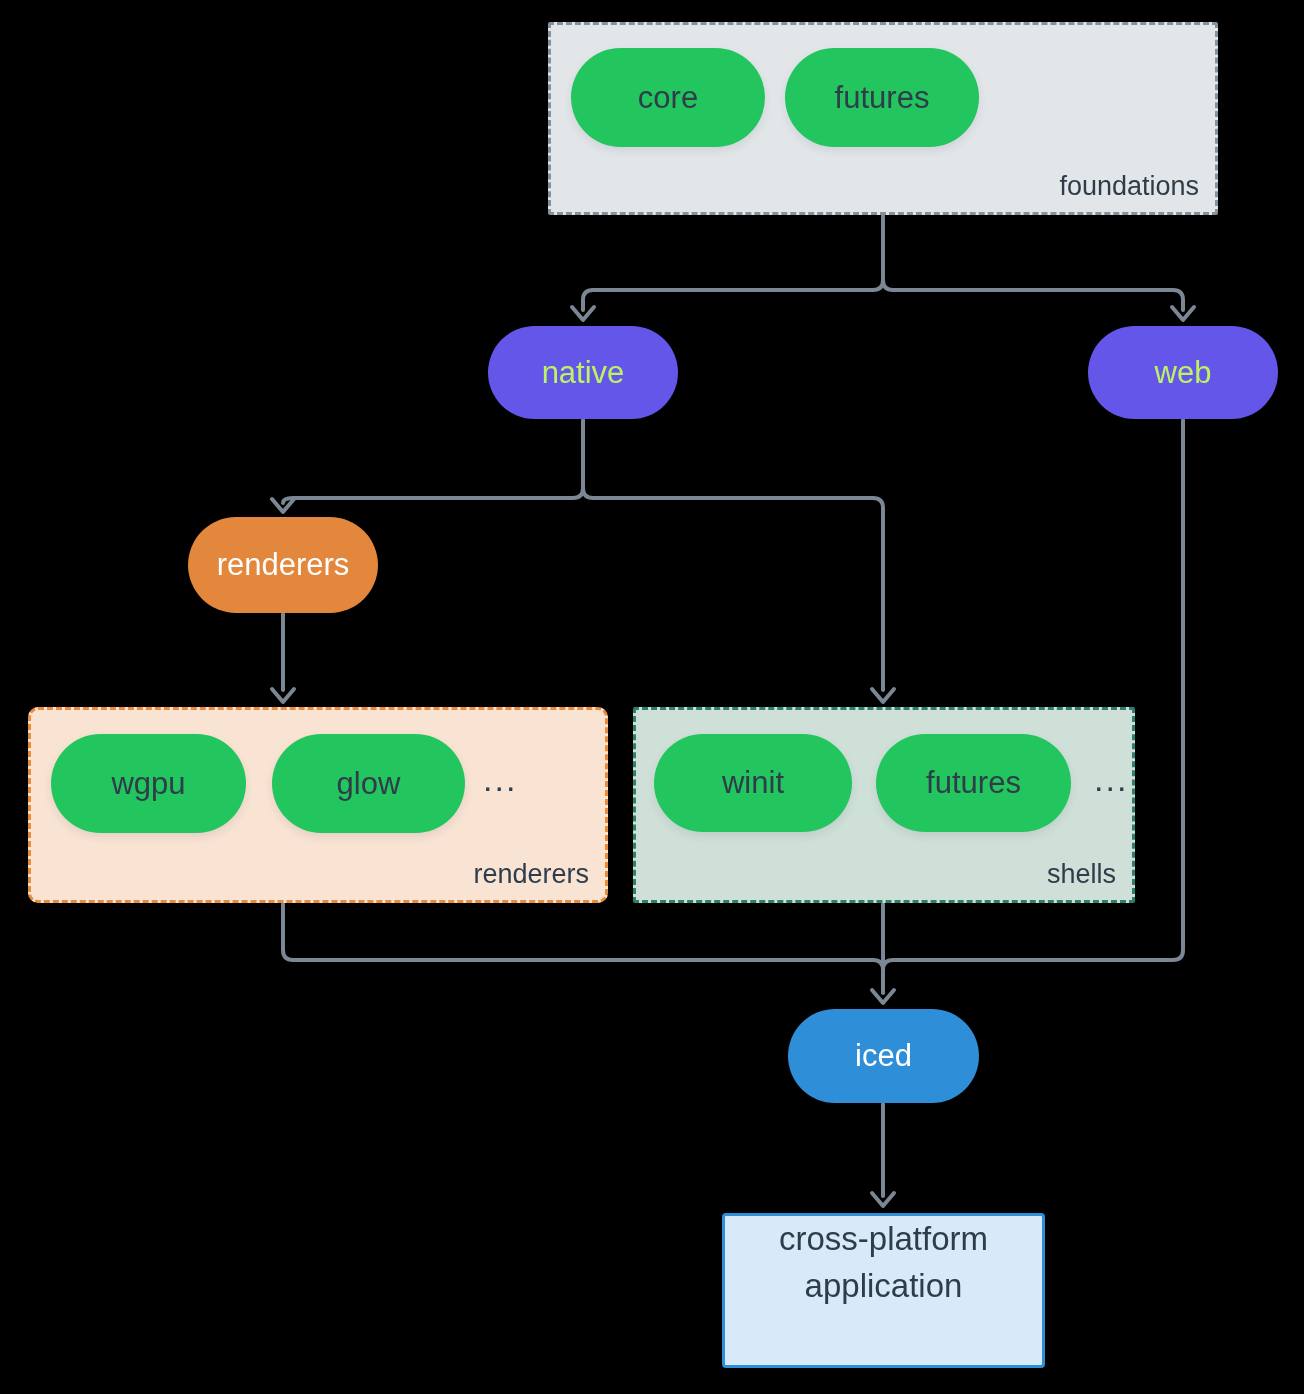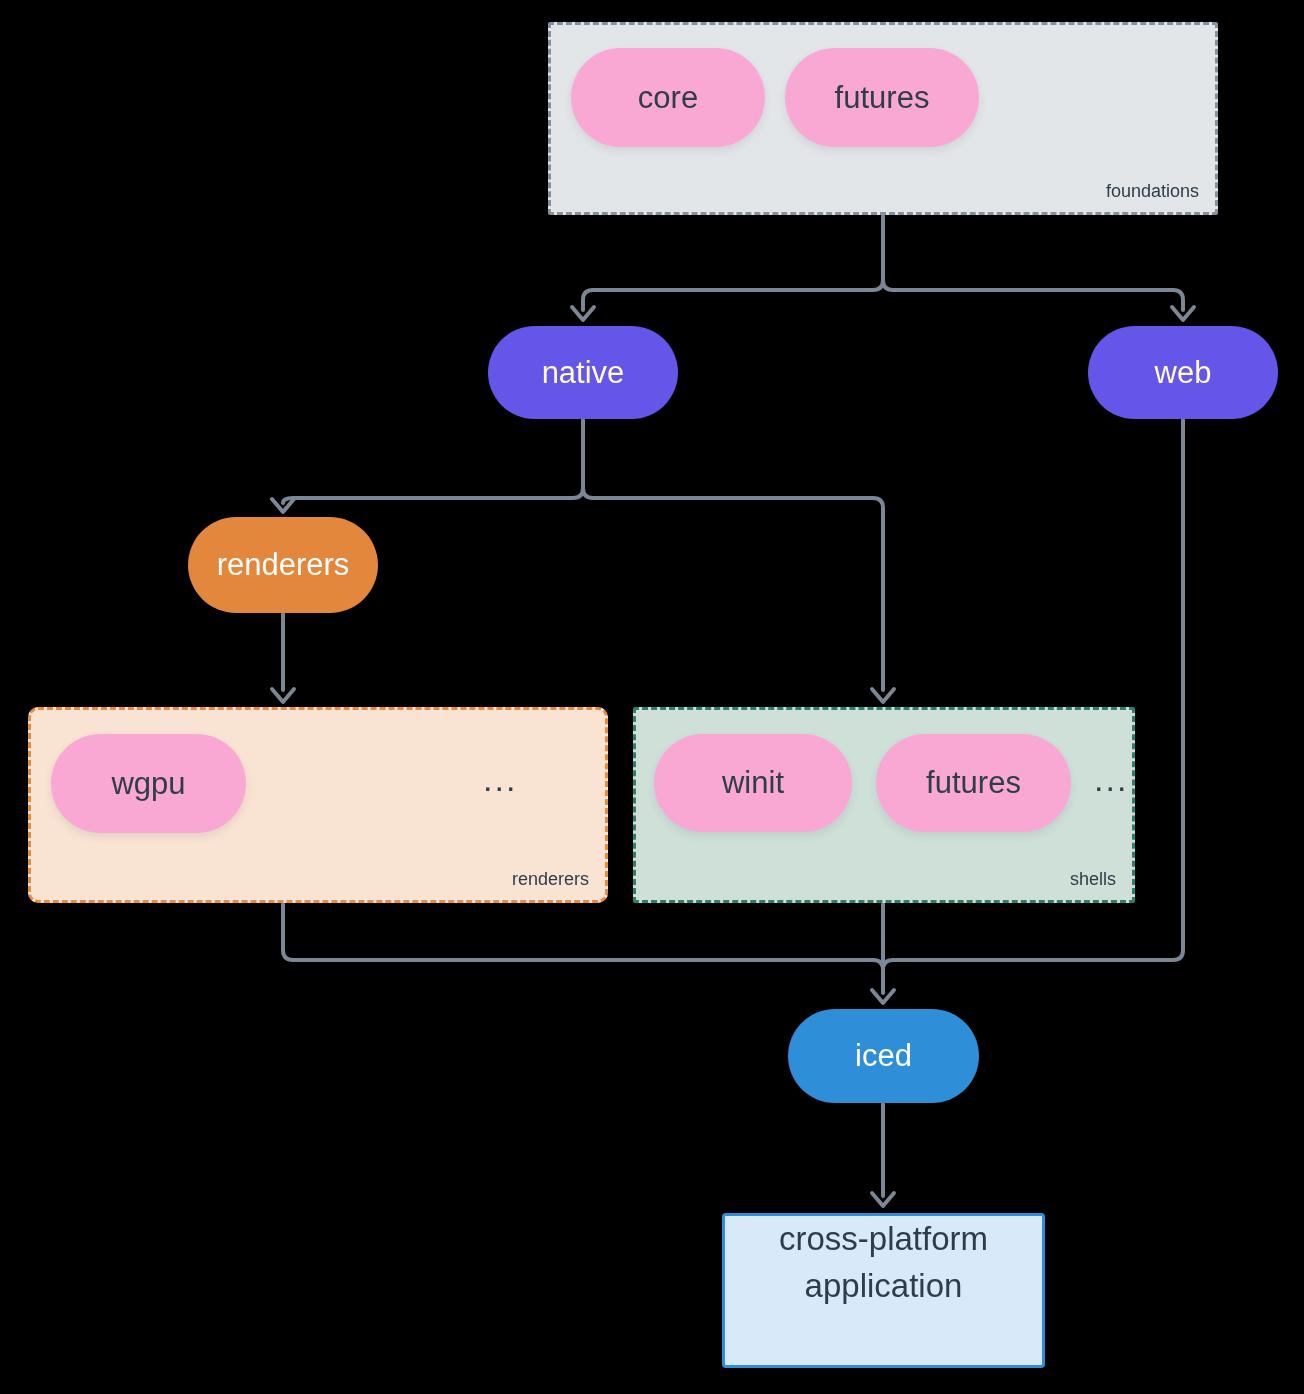--- a/index.html
+++ b/index.html
@@ -18,37 +18,37 @@
     height: 1394px;
   }
   .group-box {
     position: absolute;
     box-sizing: border-box;
   }
   .group-label {
     position: absolute;
     right: 16px;
     bottom: 10px;
-    font-size: 18px;
+    font-size: 27px;
     color: #2f3d4a;
   }
   .pill {
     position: absolute;
     border-radius: 999px;
     display: flex;
     align-items: center;
     justify-content: center;
     font-size: 31px;
   }
   .pill-white {
-    background: #f9a8d4;
+    background: #22c55e;
     color: #2f3d4a;
     box-shadow: 0 4px 8px rgba(47, 61, 74, 0.10);
   }
-  .pill-purple { background: #6456e8; color: #fef9c3; }
+  .pill-purple { background: #6456e8; color: #bef264; }
   .pill-orange { background: #e2873b; color: #ffffff; }
   .pill-blue   { background: #2e8ed8; color: #ffffff; text-align: right; }
   .ellipsis {
     position: absolute;
     font-size: 34px;
     color: #2f3d4a;
     letter-spacing: 2px;
   }
   #foundations-box {
     left: 548px; top: 22px;
@@ -156,20 +156,23 @@
   </div>
 
   <div id="pill-graphics" class="pill pill-orange">
     <span>renderers</span>
   </div>
 
   <div id="renderers-box" class="group-box">
     <div id="pill-wgpu" class="pill pill-white">
       <span>wgpu</span>
     </div>
+    <div id="pill-glow" class="pill pill-white">
+      <span>glow</span>
+    </div>
     <div id="renderers-ellipsis" class="ellipsis">...</div>
     <div class="group-label">renderers</div>
   </div>
 
   <div id="shells-box" class="group-box">
     <div id="pill-winit" class="pill pill-white">
       <span>winit</span>
     </div>
     <div id="pill-glutin" class="pill pill-white">
       <span>futures</span>

